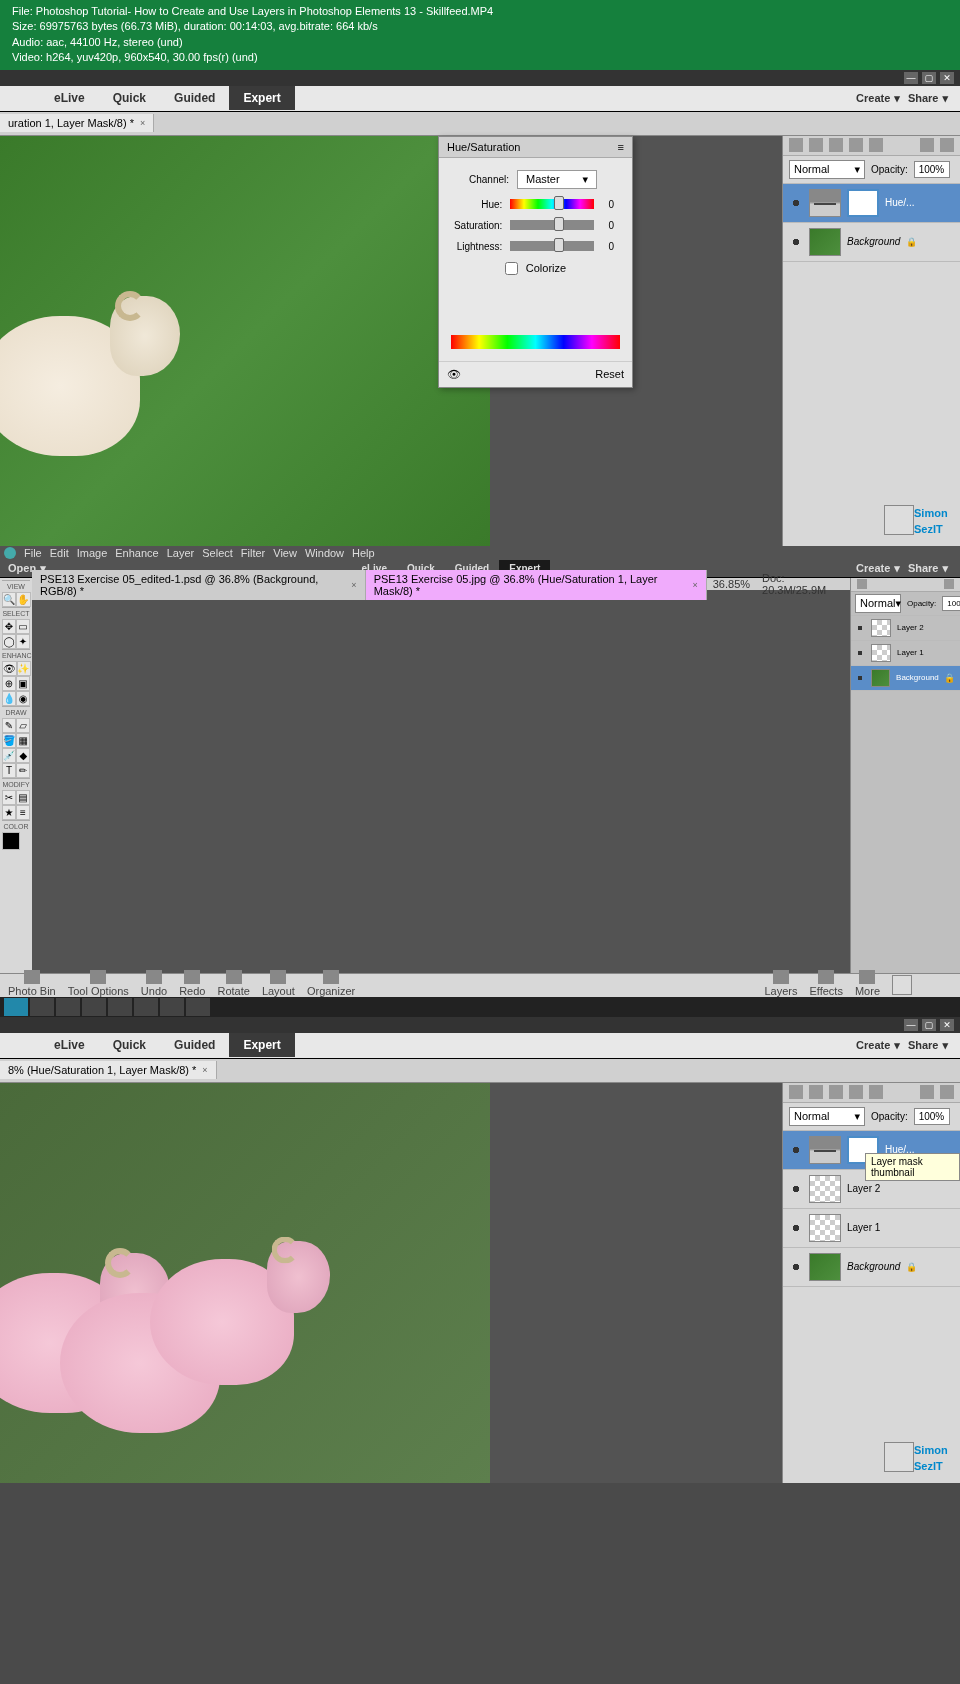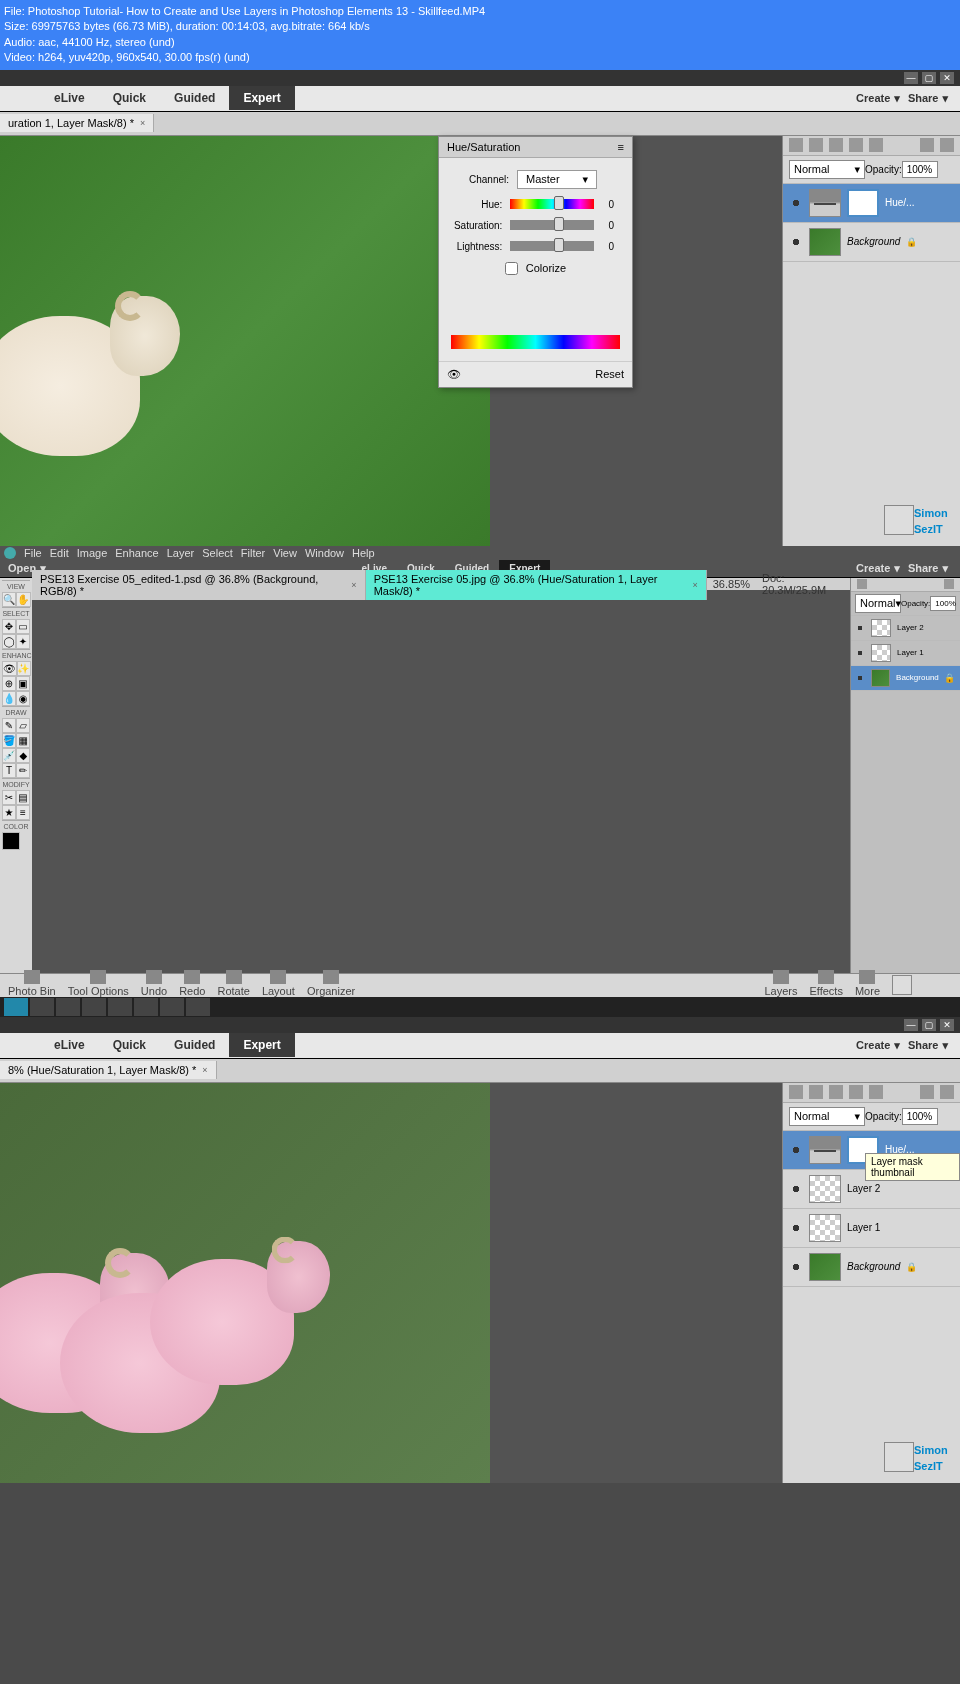--- a/index.html
+++ b/index.html
@@ -1,17 +1,17 @@
 <!DOCTYPE html>
 <html><head>
 <meta charset="utf-8">
 <style>
 *{margin:0;padding:0;box-sizing:border-box;font-family:Arial,sans-serif;font-size:11px}
 body{background:#4a4a4a;width:960px}
-.blue-header{background:#3b82f6;color:#fff;padding:4px 4px;line-height:1.4}
+.blue-header{background:#15803d;color:#fff;padding:4px 12px;line-height:1.4}
 .win-controls{background:#333;height:16px;display:flex;justify-content:flex-end;gap:4px;padding:0 6px;align-items:center}
 .win-btn{width:14px;height:12px;background:#666;color:#fff;text-align:center;font-size:9px;line-height:12px}
 .menu-bar{background:#535353;height:14px;display:flex;align-items:center;padding:0 4px;gap:8px;color:#ddd;font-size:9px}
 .mode-bar{background:#e8e8e8;height:26px;display:flex;align-items:center;border-bottom:1px solid #000000}
 .mode-bar.dark{background:#535353;height:18px}
 .mode-left{display:flex;margin-left:40px}
 .mode-bar.dark .mode-left{margin-left:8px}
 .mode-tab{padding:5px 14px;color:#333;font-weight:bold;font-size:12px;cursor:pointer}
 .mode-tab.active{background:#3a3a3a;color:#fff}
 .mode-bar.dark .mode-tab{font-size:10px;padding:3px 10px;color:#ddd}
@@ -37,21 +37,21 @@
 .select{border:1px solid #999;padding:2px 8px;background:#fff;font-size:10px;width:80px;display:flex;justify-content:space-between}
 .slider-track{width:95px;height:10px;position:relative;background:linear-gradient(90deg,red,yellow,lime,cyan,blue,magenta,red)}
 .slider-track.gray{background:linear-gradient(90deg,#888,#888)}
 .slider-thumb{position:absolute;width:10px;height:14px;background:#ddd;border:1px solid #666;border-radius:2px;top:-3px;left:44px}
 .val{width:20px;text-align:center;font-size:10px}
 .spectrum{height:14px;background:linear-gradient(90deg,red,yellow,lime,cyan,blue,magenta,red);margin-top:60px}
 .dialog-foot{display:flex;justify-content:space-between;padding:6px 8px;border-top:1px solid #ccc;font-size:10px}
 .layers-panel{width:178px;background:#d8d8d8;border-left:1px solid #888}
 .panel-tools{height:20px;background:#d0d0d0;display:flex;align-items:center;padding:0 6px;gap:6px;border-bottom:1px solid #aaa}
 .tool-ico{width:14px;height:14px;background:#999}
-.blend-row{display:flex;align-items:center;padding:4px 6px;gap:0;border-bottom:1px solid #bbb}
+.blend-row{display:flex;align-items:center;padding:4px 6px;gap:6px;border-bottom:1px solid #bbb}
 .blend-sel{border:1px solid #888;background:#fff;padding:2px 4px;font-size:10px;width:76px;display:flex;justify-content:space-between}
 .opac-lbl{font-size:10px}
 .opac-val{border:1px solid #888;background:#fff;padding:2px 4px;font-size:10px;width:36px}
 .layer-item{display:flex;align-items:center;padding:5px 6px;gap:6px;border-bottom:1px solid #bbb}
 .layer-item.sel{background:#5a8dc8;color:#fff}
 .vis-ico{width:14px;height:14px;background:radial-gradient(circle,#333 30%,transparent 35%)}
 .thumb{width:32px;height:28px;border:1px solid #888;background:#fff}
 .thumb.green{background:linear-gradient(135deg,#3a7a2a,#4d8f3d)}
 .thumb.adj{background:linear-gradient(180deg,#888 45%,#ccc 55%);position:relative}
 .thumb.adj::after{content:"";position:absolute;left:4px;right:4px;top:13px;height:2px;background:#444}
@@ -312,21 +312,21 @@
         <div class="tb-btn" style="background:#000;width:18px;height:18px"></div>
       </div>
  </div>
 
  <div style="flex:1;display:flex;flex-direction:row">
   <div class="tab-strip" style="background:#535353;height:16px">
    <div class="doc-tab" style="background:#ccc;font-size:8px">
     <span>PSE13 Exercise 05_edited-1.psd @ 36.8% (Background, RGB/8) *</span>
     <span class="close-x">×</span>
    </div>
-   <div class="doc-tab" style="background:#5eead4;font-size:8px">
+   <div class="doc-tab" style="background:#f0abfc;font-size:8px">
     <span>PSE13 Exercise 05.jpg @ 36.8% (Hue/Saturation 1, Layer Mask/8) *</span>
     <span class="close-x">×</span>
    </div>
   </div>
   <div class="canvas-area" style="background:#535353;display:flex;align-items:center;justify-content:center">
    <div class="grass-bg" style="width:490px;height:365px;position:relative">
     <div class="sheep" style="left:130px;top:110px;transform:scale(0.85)">
             <div class="sheep-body"></div>
             <div class="sheep-head"></div>
             <div class="sheep-horn"></div>

